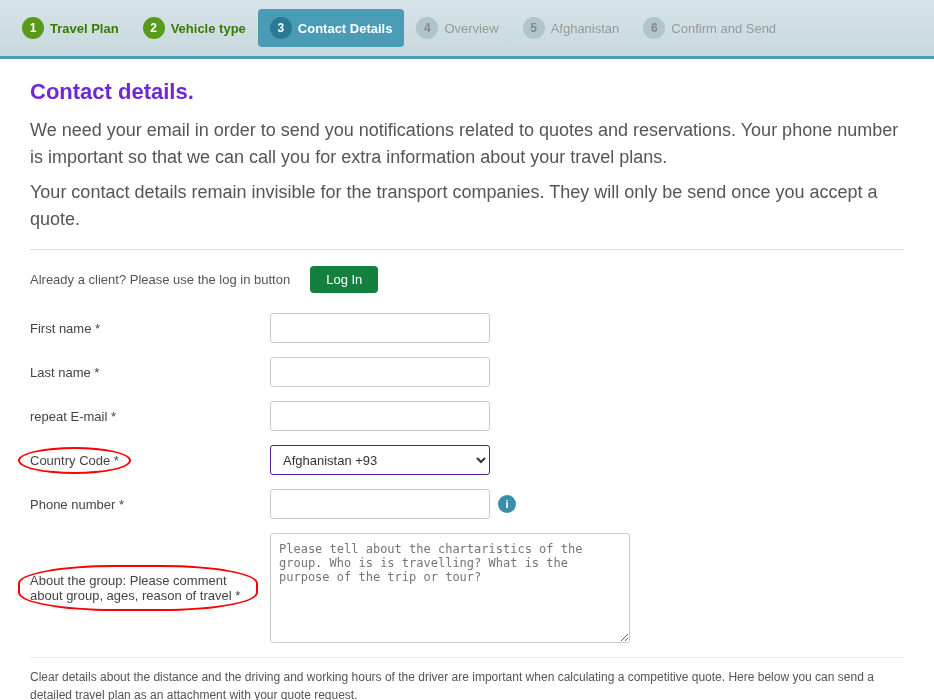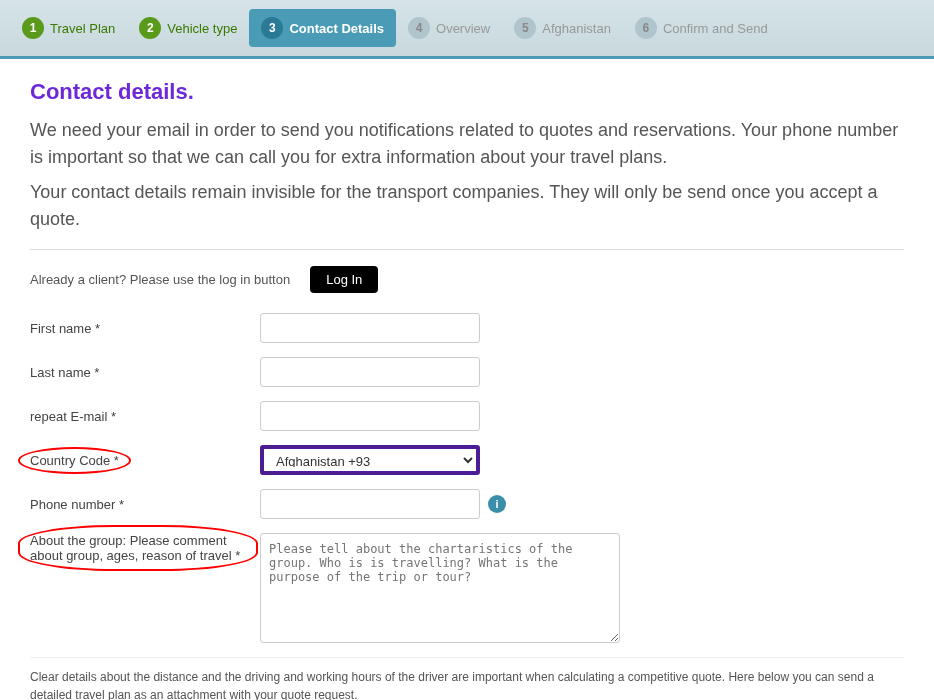--- a/index.html
+++ b/index.html
@@ -29,21 +29,21 @@
       height: 22px;
       border-radius: 50%;
       display: flex;
       align-items: center;
       justify-content: center;
       font-size: 12px;
       font-weight: bold;
       flex-shrink: 0;
     }
     .step.completed .step-number { background: #5a9a1a; color: white; }
-    .step.completed .step-label { color: #3a7a00; font-weight: normal; }
+    .step.completed .step-label { color: #3a7a00; font-weight: bold; }
     .step.active { background: #4a9bb5; border-radius: 4px; }
     .step.active .step-number { background: #2a7a95; color: white; }
     .step.active .step-label { color: white; font-weight: bold; }
     .step.inactive .step-number { background: #b0c4cc; color: #888; }
     .step.inactive .step-label { color: #999; }
 
     
     .main-content {
       background: white;
       margin: 0;
@@ -76,55 +76,55 @@
       display: flex;
       align-items: center;
       gap: 20px;
       margin-bottom: 20px;
     }
     .login-text {
       color: #555;
       font-size: 13px;
     }
     .login-btn {
-      background: #000000;
+      background: #15803d;
       color: white;
       border: none;
       padding: 6px 16px;
       border-radius: 4px;
       cursor: pointer;
       font-size: 13px;
     }
 
     
     .form-row {
       display: flex;
       align-items: center;
       margin-bottom: 14px;
-      gap: 10px;
+      gap: 20px;
     }
     .form-label {
       width: 220px;
       color: #444;
       font-size: 13px;
       flex-shrink: 0;
     }
     .form-input {
       width: 220px;
       height: 30px;
       border: 1px solid #ccc;
       border-radius: 3px;
       padding: 4px 8px;
       font-size: 13px;
       color: #333;
     }
     .form-select {
       width: 220px;
       height: 30px;
-      border: 4px solid #4c1d95;
+      border: 1px solid #4c1d95;
       border-radius: 3px;
       padding: 4px 8px;
       font-size: 13px;
       background: white;
       color: #333;
     }
     .form-textarea {
       width: 360px;
       height: 110px;
       border: 1px solid #ccc;
@@ -154,21 +154,21 @@
       cursor: pointer;
     }
 
     
     .country-code-row {
       position: relative;
     }
 
     .textarea-row {
       position: relative;
-      align-items: flex-start;
+      align-items: center;
     }
 
     .bottom-note {
       margin-top: 10px;
       font-size: 12px;
       color: #555;
       line-height: 1.5;
       padding: 10px 0;
       border-top: 1px solid #eee;
     }

